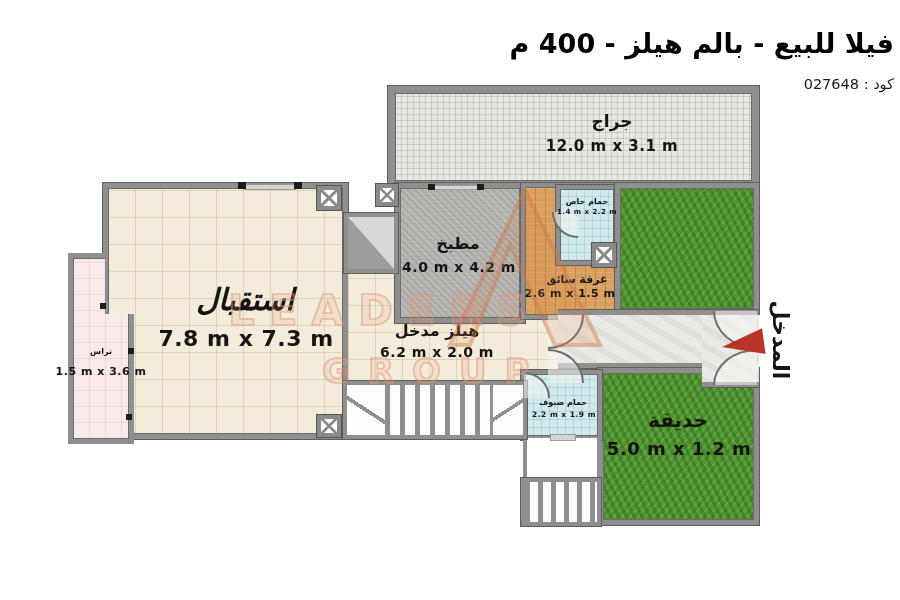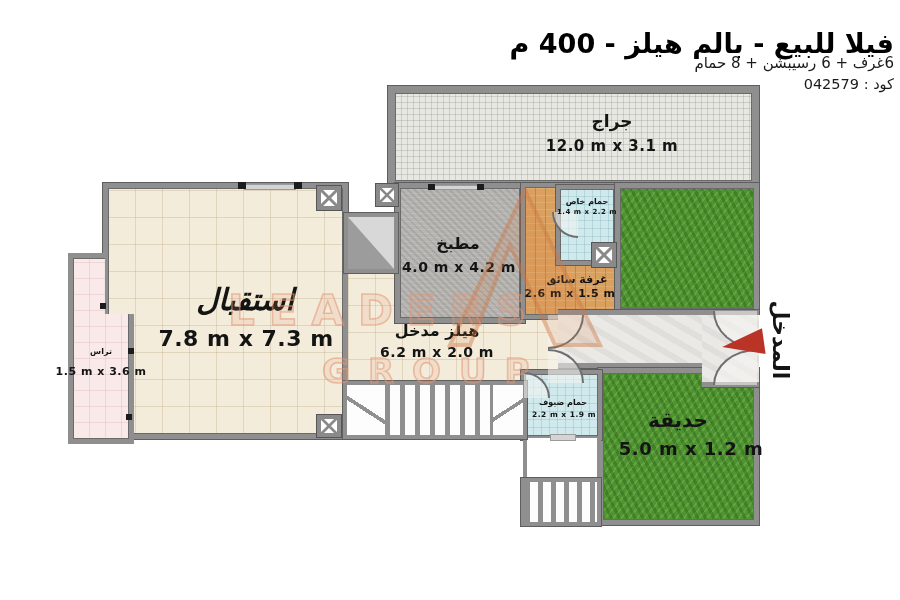--- a/index.html
+++ b/index.html
@@ -59,22 +59,21 @@
   .wm-text{position:absolute;font-weight:bold;color:rgba(226,150,116,.16);
         -webkit-text-stroke:1.6px rgba(226,150,116,.55);letter-spacing:14px;z-index:50;pointer-events:none;}
   .hdr{position:absolute;right:6px;text-align:right;color:#000;z-index:60;direction:rtl;}
 </style>
 </head>
 <body>
 
 <div class="canvas">
 
   <div class="hdr" style="top:28px;font-size:27px;font-weight:bold;">فيلا للبيع - بالم هيلز - 400 م</div>
-  <div class="hdr" style="top:54px;font-size:15px;color:#1a1a1a;">6غرف + 6 رسيبشن + 8 حمام</div>
-  <div class="hdr" style="top:76px;font-size:14.5px;color:#1a1a1a;">كود : 042579</div>
+  <div class="hdr" style="top:76px;font-size:14.5px;color:#1a1a1a;">كود : 027648</div>
 
   <div class="room garage-fill" style="left:388px;top:86px;width:371px;height:102px;border-width:7px;"></div>
 
   <div class="room tile-fill" style="left:103px;top:183px;width:245px;height:256px;"></div>
 
   <div class="abs tile-fill" style="left:348px;top:272px;width:50px;height:115px;"></div>
   <div class="abs tile-fill" style="left:348px;top:319px;width:212px;height:68px;"></div>
 
   <div class="room kitchen-fill" style="left:395px;top:183px;width:130px;height:140px;"></div>
 
@@ -152,21 +151,21 @@
   <div class="lbl" dir="rtl" style="left:437px;top:331px;font-size:16px;">هيلز مدخل</div>
   <div class="lbl dims" style="left:437px;top:352px;font-size:14px;">6.2 m x 2.0 m</div>
 
   <div class="lbl" dir="rtl" style="left:101px;top:352px;font-size:8px;">تراس</div>
   <div class="lbl dims" style="left:101px;top:372px;font-size:11px;">1.5 m x 3.6 m</div>
 
   <div class="lbl" dir="rtl" style="left:563px;top:403px;font-size:8px;">حمام ضيوف</div>
   <div class="lbl dims" style="left:564px;top:415px;font-size:7.5px;">2.2 m x 1.9 m</div>
 
   <div class="lbl" dir="rtl" style="left:678px;top:420px;font-size:20px;">حديقة</div>
-  <div class="lbl dims" style="left:679px;top:449px;font-size:18px;margin-left:12px;">5.0 m x 1.2 m</div>
+  <div class="lbl dims" style="left:679px;top:449px;font-size:18px;">5.0 m x 1.2 m</div>
 
 
   <svg class="abs" style="left:440px;top:185px;width:170px;height:165px;opacity:.45;z-index:50;pointer-events:none;" viewBox="0 0 170 165">
     <polygon points="85,5 160,160 115,160 70,60 30,160 10,160" fill="rgba(214,120,62,0.35)" stroke="#cc7744" stroke-width="4"></polygon>
   </svg>
   <div class="wm-text" style="left:228px;top:286px;font-size:42px;">LEADERS</div>
   <div class="wm-text" style="left:322px;top:351px;font-size:34px;letter-spacing:18px;">GROUP</div>
 
 </div>
 

